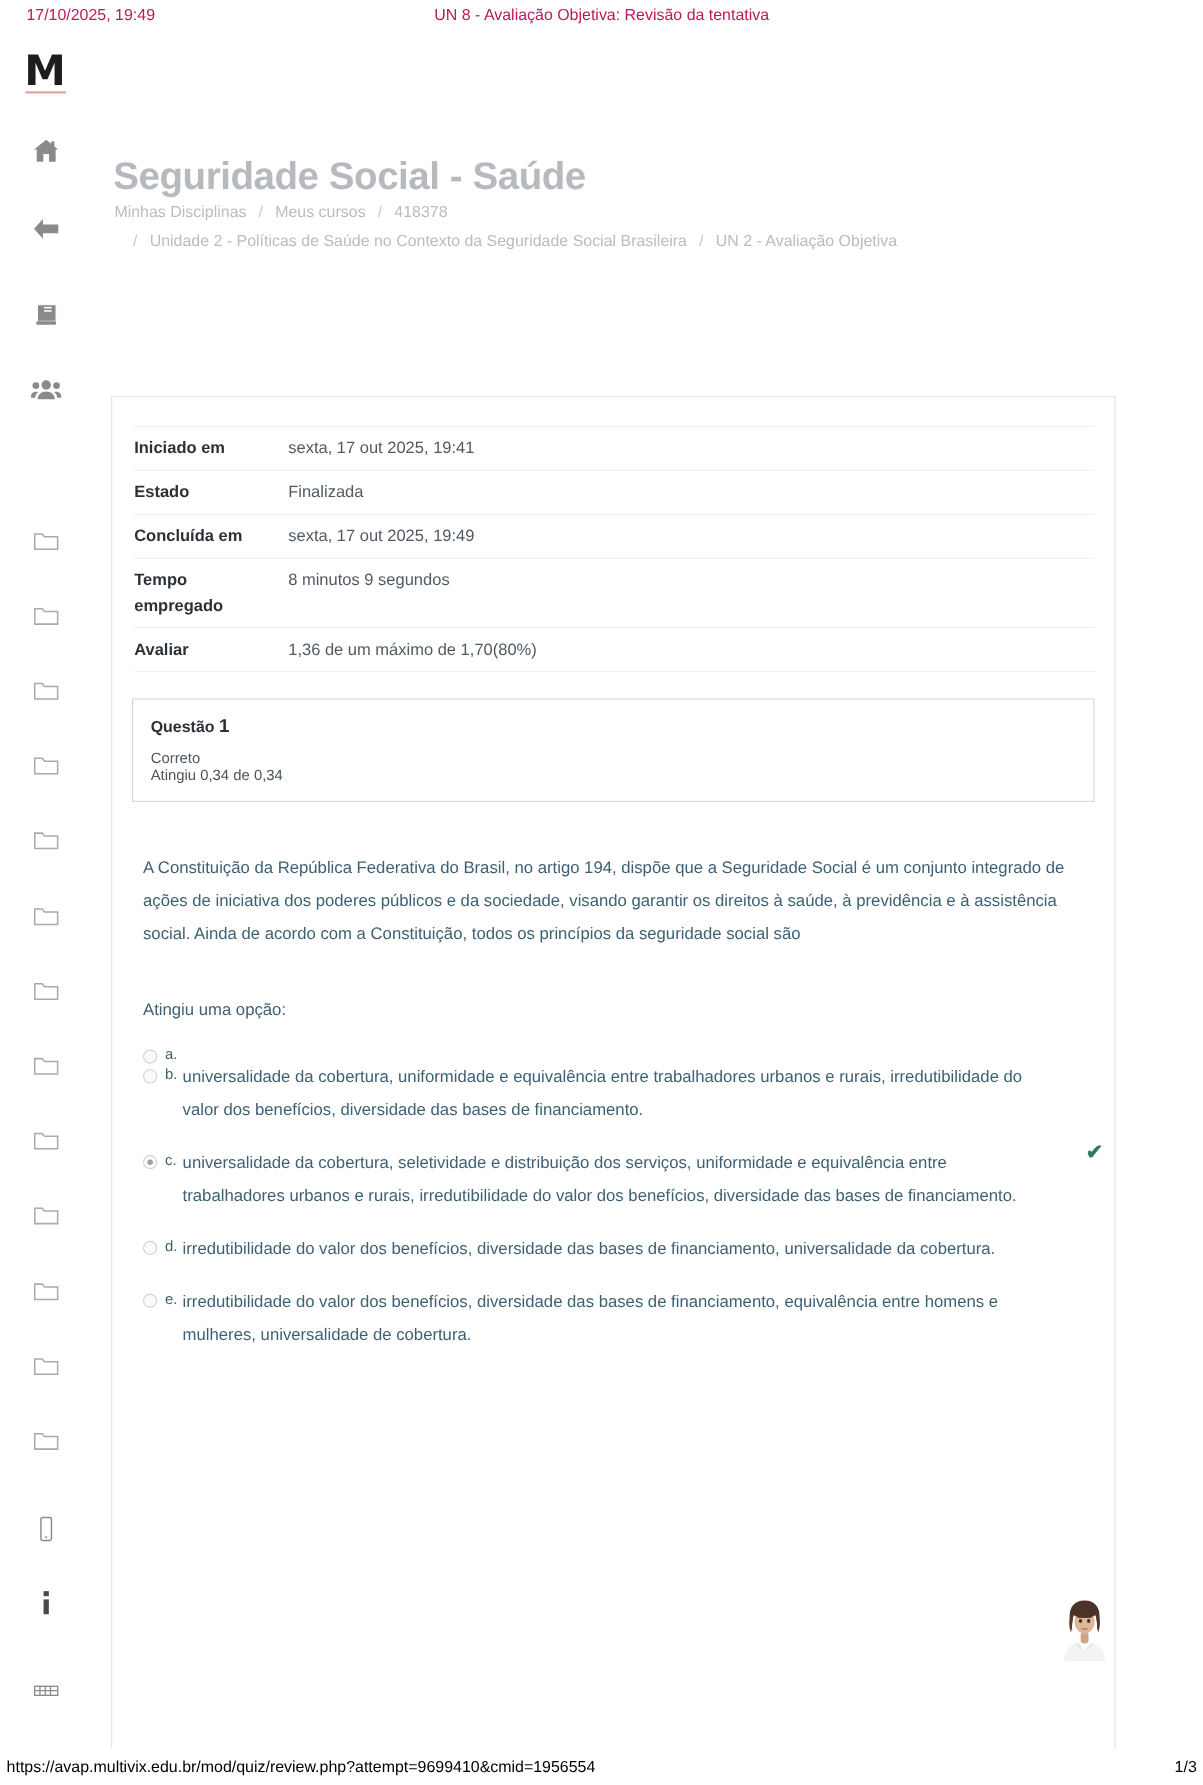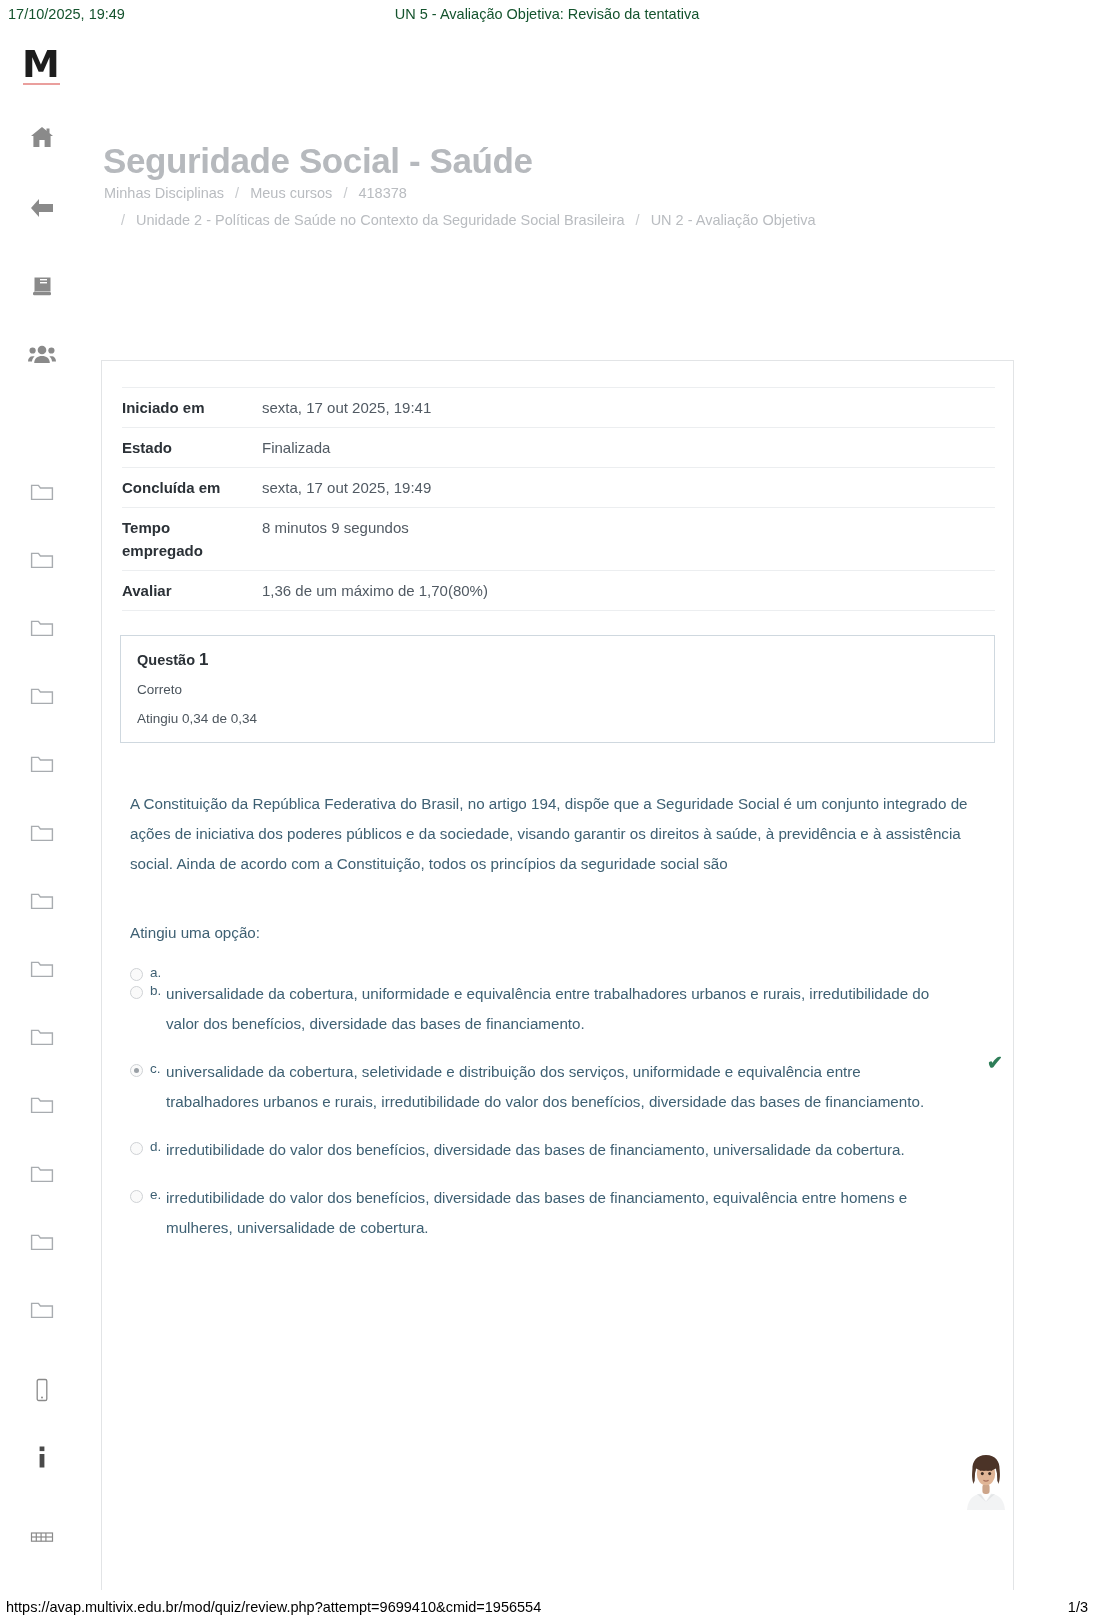--- a/index.html
+++ b/index.html
@@ -19,22 +19,22 @@
   }
 
   
   .print-header {
     position: absolute;
     top: 0; left: 0; right: 0;
     height: 28px;
     display: flex;
     align-items: center;
     font-size: 14.5px;
-    color: #14532d;
-    padding: 0 8px;
+    color: #be185d;
+    padding: 0 24px;
   }
   .print-header .ph-date { width: 300px; text-align: left; white-space: nowrap; }
   .print-header .ph-title { flex: 1; text-align: center; white-space: nowrap; }
   .print-header .ph-right { width: 300px; }
 
   
   .print-footer {
     position: absolute;
     bottom: 4px; left: 0; right: 0;
     height: 24px;
@@ -162,21 +162,20 @@
   .qbox .q-no {
     font-size: 14.5px;
     font-weight: bold;
     color: #2b3137;
     margin-bottom: 12px;
   }
   .qbox .q-no b { font-size: 17px; }
   .qbox .q-state {
     font-size: 13.5px;
     color: #4c555d;
-    margin-bottom: 14px;
   }
   .qbox .q-grade {
     font-size: 13.5px;
     color: #4c555d;
   }
 
   
   .qtext {
     margin: 46px 28px 0 28px;
     font-size: 15.2px;
@@ -240,21 +239,21 @@
   }
   .avatar-widget svg { display: block; }
 </style>
 </head>
 <body>
 
 <div class="page">
 
   <div class="print-header">
     <span class="ph-date">17/10/2025, 19:49</span>
-    <span class="ph-title">UN 5 - Avaliação Objetiva: Revisão da tentativa</span>
+    <span class="ph-title">UN 8 - Avaliação Objetiva: Revisão da tentativa</span>
     <span class="ph-right"></span>
   </div>
 
   <div class="rail">
 
     <div class="rail-logo">M</div>
 
     <div class="rail-item" style="top:92px;">
       <svg width="24" height="22" viewBox="0 0 24 22" fill="#8a8a8a">
         <path d="M12 1 L23 10 L20.6 10 L20.6 21 L14.6 21 L14.6 14 L9.4 14 L9.4 21 L3.4 21 L3.4 10 L1 10 Z"></path>

